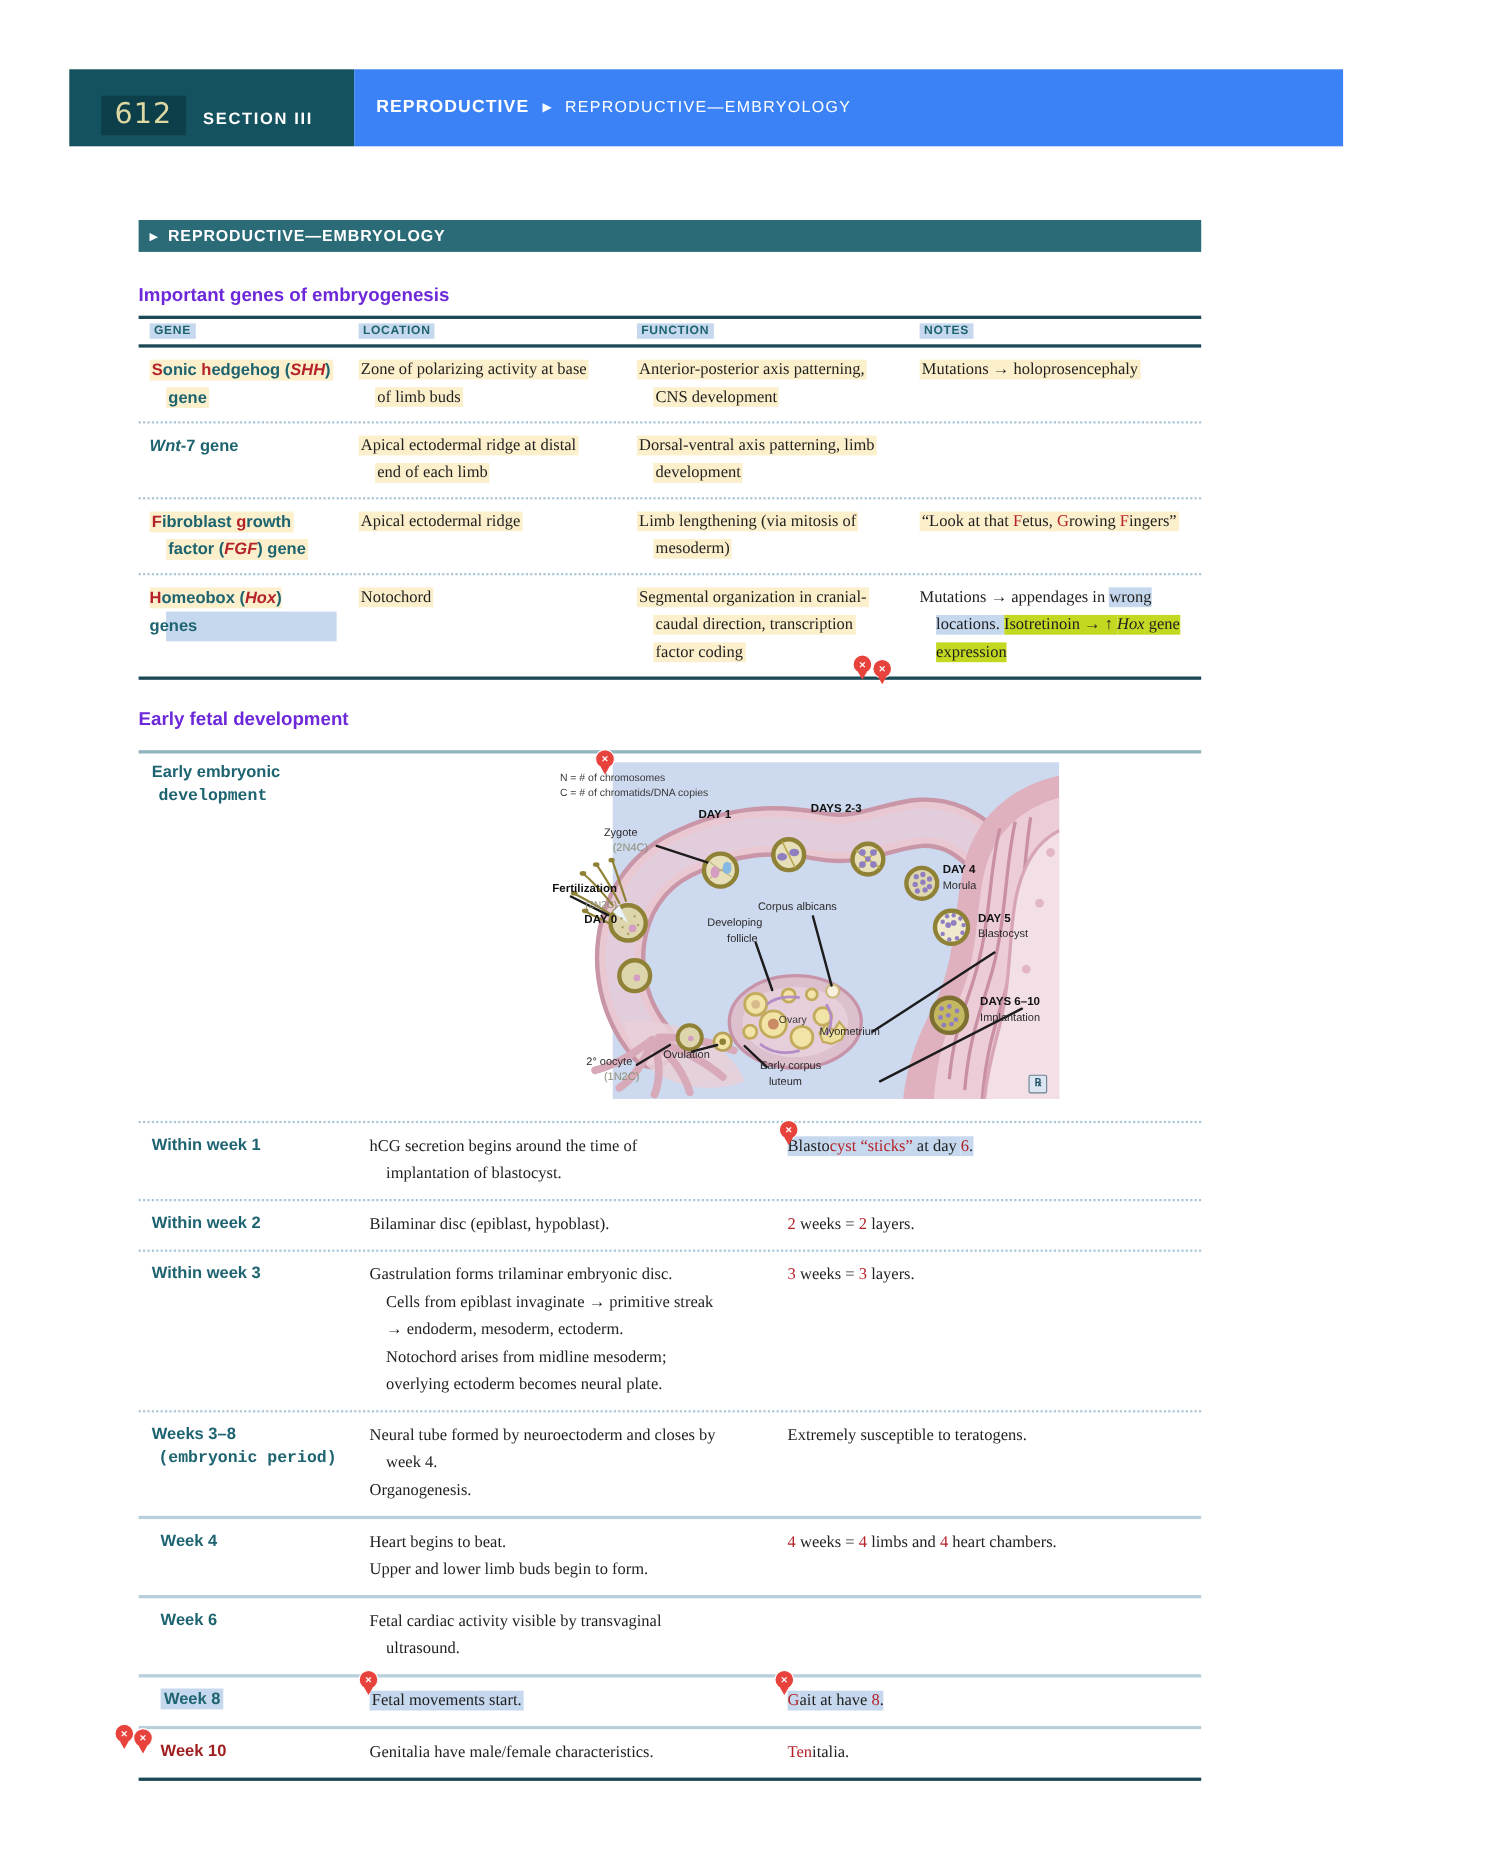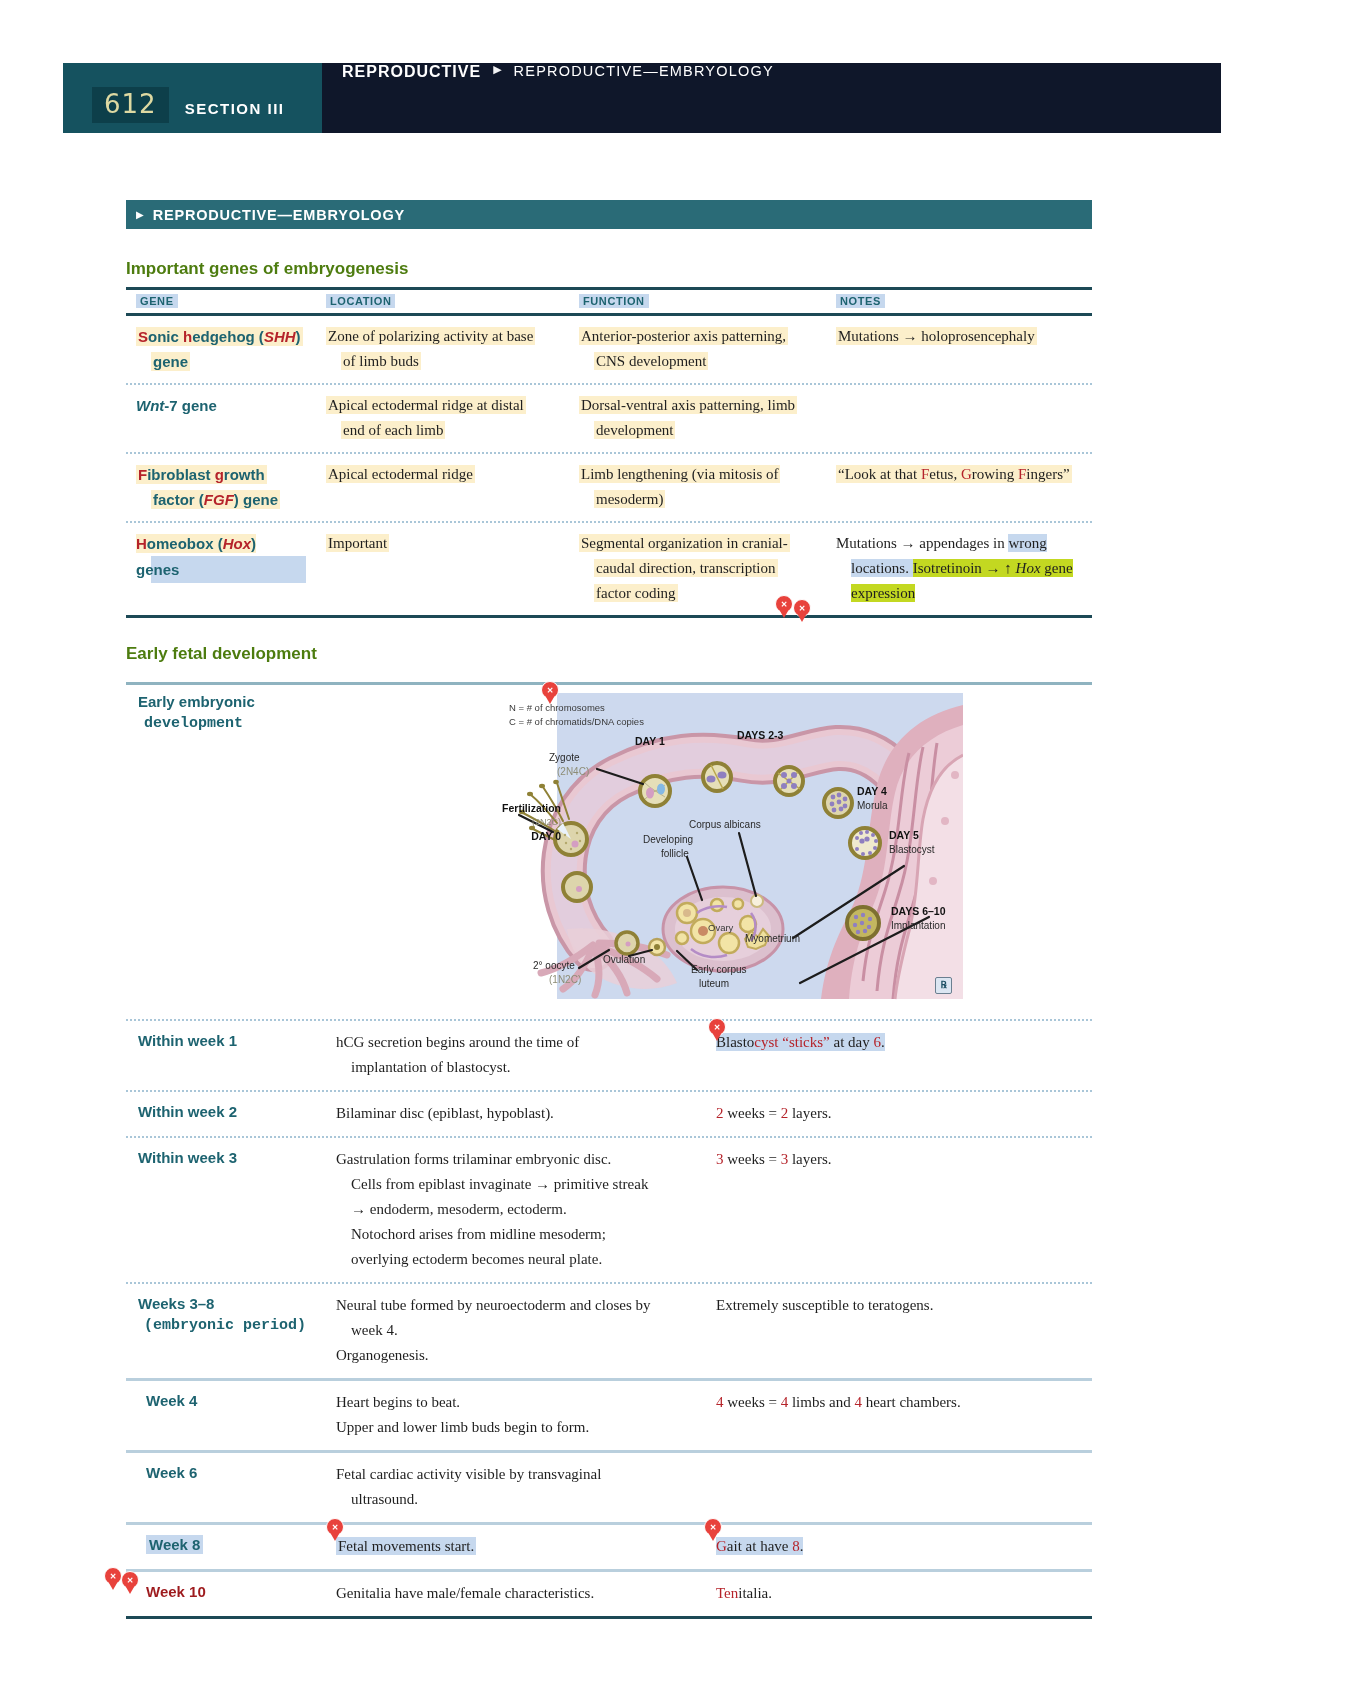--- a/index.html
+++ b/index.html
@@ -5,32 +5,32 @@
   html,body{margin:0;padding:0;background:#fff;}
   body{width:1356px;height:1698px;position:relative;overflow:hidden;
        font-family:"Liberation Serif", serif;color:#1f1f1f;}
 
   
   .topbar{position:absolute;top:63px;left:63px;width:1158px;height:70px;display:flex;}
   .topbar-left{width:259px;background:#15525f;display:flex;align-items:flex-end;padding-bottom:10px;box-sizing:border-box;}
   .pageno{margin-left:29px;background:#0d3f4a;padding:2px 12px 4px;font:400 26px "DejaVu Sans",sans-serif;
           color:#ded9a2;letter-spacing:1px;}
   .seclabel{margin-left:16px;font:700 15px "Liberation Sans",sans-serif;color:#fff;letter-spacing:1.5px;padding-bottom:6px;}
-  .topbar-right{flex:1;background:#0f172a;display:flex;align-items:flex-start;padding:0 0 0 20px;box-sizing:border-box;}
+  .topbar-right{flex:1;background:#3b82f6;display:flex;align-items:center;padding:0 0 0 20px;box-sizing:border-box;}
   .chapter{font:700 16px "Liberation Sans",sans-serif;color:#fff;letter-spacing:1px;}
   .tb-arrow{font-size:11px;color:#fff;margin:0 12px 1px;opacity:.95;}
   .runhead{font:400 14.5px "Liberation Sans",sans-serif;color:#fff;letter-spacing:1.2px;}
 
   
   .content{position:absolute;top:134px;left:126px;width:966px;}
   .banner{margin-top:66px;height:29px;background:#2a6b77;color:#fff;display:flex;align-items:center;padding-left:10px;box-sizing:border-box;}
   .banner .arr{font-size:10px;margin-right:9px;}
   .banner .btitle{font:700 14.5px "Liberation Sans",sans-serif;letter-spacing:.8px;}
 
-  .tbl-title{margin-top:30px;font:700 17px "Liberation Sans",sans-serif;color:#4d7c0f;}
+  .tbl-title{margin-top:30px;font:700 17px "Liberation Sans",sans-serif;color:#6d28d9;}
 
   .rule-dark{border-top:3px solid #1c4956;}
   .rule-mid{border-top:3px solid #8fb3c0;}
   .sep-dot{border-top:2px dotted #a9c6d8;}
   .sep-solid{border-top:3px solid #b9cfdd;}
 
   
   .gtable{margin-top:8px;}
   .ghead{display:grid;grid-template-columns:200px 253px 257px 256px;padding:4px 0 5px;}
   .ghead span{justify-self:start;font:700 11px "Liberation Sans",sans-serif;color:#1d6370;
@@ -164,21 +164,21 @@
           <div class="para hang"><span class="hlwrap hl-y"><span>“Look at that </span><span class="red">F</span><span>etus, </span><span class="red">G</span><span>rowing </span><span class="red">F</span><span>ingers”</span></span></div>
         </div>
     </div>
     <div class="sep-dot"></div>
 
     <div class="grow">
       <div class="cell g-gene">
           <div class="para hang"><span class="red hl-y">H</span><span class="hl-y">omeobox (</span><span class="red it hl-y">Hox</span><span class="hl-y">)</span><span class="hl-b nl">genes</span></div>
         </div>
       <div class="cell g-loc">
-          <div class="para hang"><span class="hlwrap hl-y"><span>Important</span></span></div>
+          <div class="para hang"><span class="hlwrap hl-y"><span>Notochord</span></span></div>
         </div>
       <div class="cell g-fun">
         <span class="pin" style="left:196px;top:64px;">
             <span>✕</span>
           </span>
         <span class="pin" style="left:214px;top:68px;">
             <span>✕</span>
           </span>
       <div class="para hang"><span class="hlwrap hl-y"><span>Segmental organization in cranial-caudal direction, transcription factor coding</span></span></div>
         </div>

